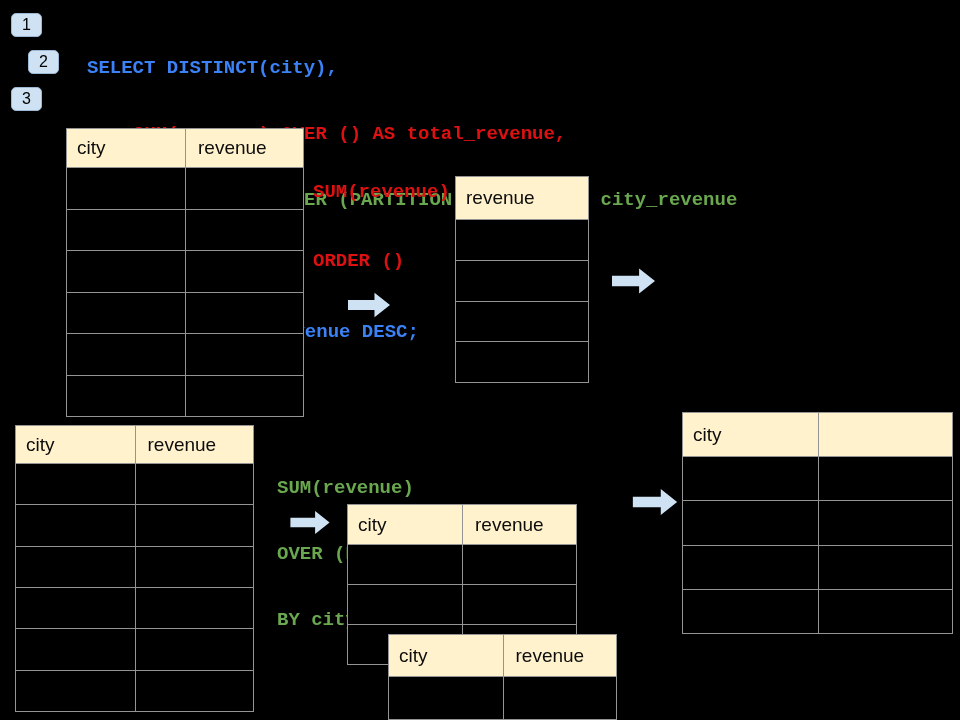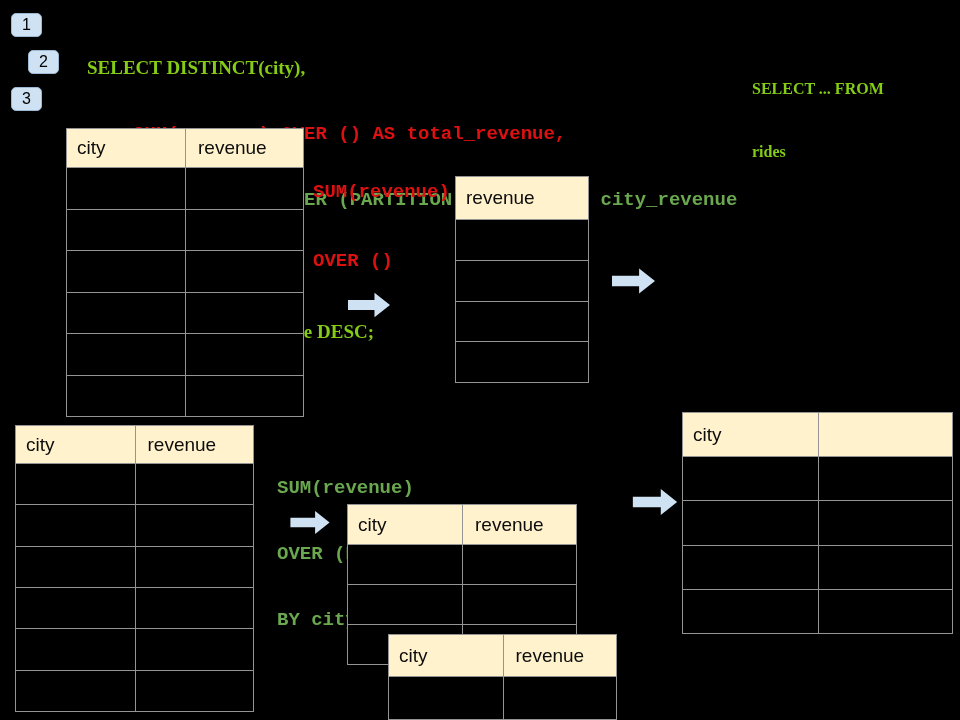--- a/index.html
+++ b/index.html
@@ -12,21 +12,21 @@
   }
   .page{position:absolute;inset:0;width:960px;height:720px;}
 
   
   .code{
     position:absolute;
     font-family:"Liberation Mono","DejaVu Sans Mono",monospace;
     font-weight:700;
     white-space:pre;
   }
-  .c-purple{color:#84cc16;font-family:Liberation Serif, serif;}
+  .c-purple{color:#3b82f6;}
   .c-red{color:#dd1111;}
   .c-green{color:#6aa84f;}
 
   .main-code{left:87px;top:13px;font-size:19px;line-height:22px;}
   .main-code .ind1{margin-left:24px;}
   .main-code .ind2{margin-left:46px;}
 
   .side-code{left:752px;top:36px;font-size:16px;line-height:21px;}
   .lbl-total{left:313px;top:135px;font-size:19px;line-height:23px;}
   .lbl-part{left:277px;top:433px;font-size:19px;line-height:22px;}
@@ -99,28 +99,24 @@
   </div>
 
   <div class="code main-code">
     <div class="c-purple">SELECT DISTINCT(city),</div>
     <div class="c-red ind2">SUM(revenue) OVER () AS total_revenue,</div>
     <div class="c-green ind2">SUM(revenue) OVER (PARTITION BY city) as city_revenue</div>
     <div class="c-purple ind1">FROM rides</div>
     <div class="c-purple ind1">ORDER by city_revenue DESC;</div>
   </div>
 
-  <div class="code side-code c-purple">
-    <div>SELECT ... FROM</div>
-    <div>rides</div>
-  </div>
 
   <div class="code lbl-total c-red">
     <div>SUM(revenue)</div>
-    <div>OVER ()</div>
+    <div>ORDER ()</div>
   </div>
 
   <div class="code lbl-part c-green">
     <div>SUM(revenue)</div>
     <div>OVER (PARTITION</div>
     <div>BY city)</div>
   </div>
 
   <div class="tbl t1">
     <div class="thead">

